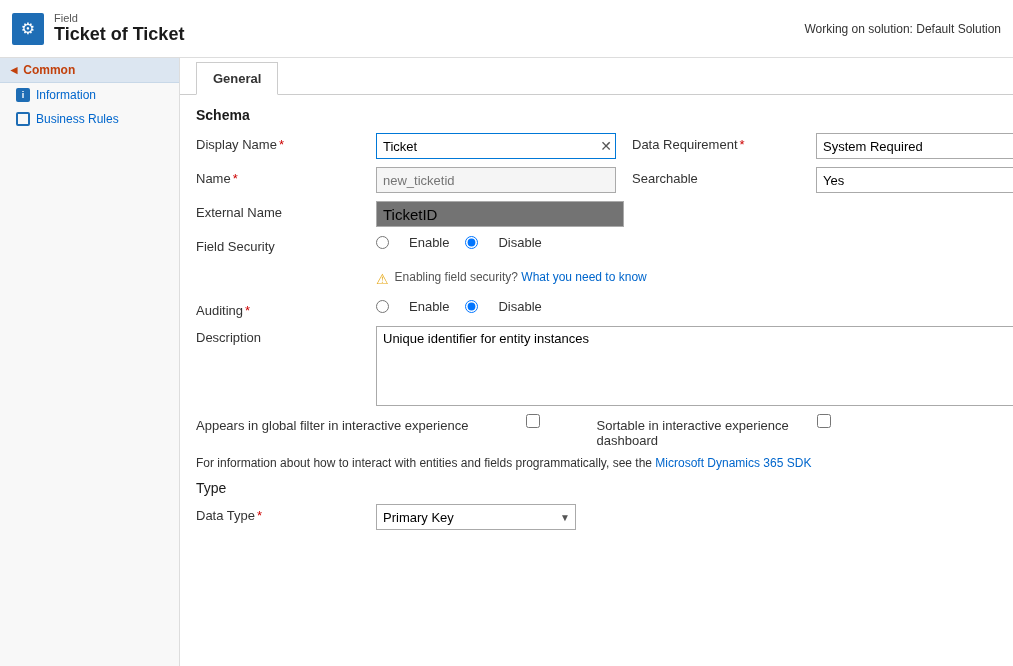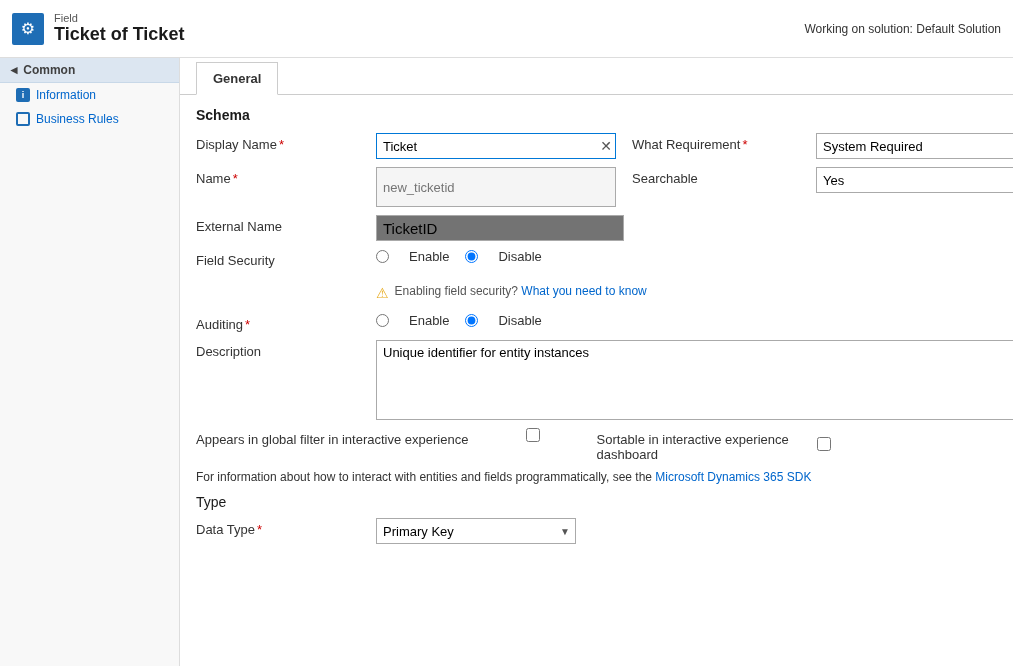--- a/index.html
+++ b/index.html
@@ -9,40 +9,40 @@
     .top-bar-left { display: flex; align-items: center; gap: 10px; }
     .top-bar-icon { width: 32px; height: 32px; background: #1e6db5; display: flex; align-items: center; justify-content: center; color: white; font-size: 16px; border-radius: 2px; }
     .top-bar-title-block { display: flex; flex-direction: column; }
     .top-bar-subtitle { font-size: 11px; color: #555; }
     .top-bar-title { font-size: 18px; font-weight: 700; color: #1a1a1a; }
     .top-bar-right { font-size: 12px; color: #333; }
 
     .main-area { display: flex; flex: 1; overflow: hidden; }
 
     .sidebar { width: 180px; background: #f8f8f8; border-right: 1px solid #ddd; padding: 0; flex-shrink: 0; }
-    .sidebar-section-header { background: #dce6f1; padding: 5px 8px; font-size: 12px; font-weight: 600; color: #404040; display: flex; align-items: center; gap: 4px; cursor: pointer; border-bottom: 1px solid #c8d8e8; }
+    .sidebar-section-header { background: #dce6f1; padding: 5px 8px; font-size: 12px; font-weight: 600; color: #c2410c; display: flex; align-items: center; gap: 4px; cursor: pointer; border-bottom: 1px solid #c8d8e8; }
     .sidebar-item { display: flex; align-items: center; gap: 6px; padding: 5px 10px 5px 16px; cursor: pointer; font-size: 12px; color: #0066cc; }
 
     .content-area { flex: 1; background: #fff; overflow-y: auto; padding: 0; }
 
     .tab-bar { border-bottom: 1px solid #ccc; padding: 0 0 0 16px; display: flex; }
     .tab { padding: 8px 16px; border: 1px solid #ccc; border-bottom: none; margin-right: 2px; background: #e8e8e8; cursor: pointer; font-size: 13px; color: #333; margin-top: 4px; }
     .tab.active { background: #fff; border-bottom: 1px solid #fff; margin-bottom: -1px; font-weight: 600; }
 
     .form-content { padding: 12px 16px; }
 
     .schema-header { font-size: 14px; font-weight: 700; margin-bottom: 10px; color: #1a1a1a; }
 
     .form-row { display: flex; align-items: flex-start; margin-bottom: 8px; }
     .form-label { width: 180px; min-width: 180px; padding-top: 4px; font-size: 13px; color: #333; }
     .form-label .required { color: #c00; margin-left: 2px; }
     .form-control-area { flex: 1; display: flex; flex-wrap: wrap; }
 
     .text-input { border: 1px solid #0078d7; padding: 3px 6px; font-size: 13px; height: 26px; background: #fff; outline: none; }
-    .text-input-normal { border: 1px solid #aaa; padding: 3px 6px; font-size: 13px; height: 40px; background: #f5f5f5; color: #555; outline: none; }
+    .text-input-normal { border: 1px solid #aaa; padding: 3px 6px; font-size: 13px; height: 26px; background: #f5f5f5; color: #555; outline: none; }
     .text-input-white { border: 1px solid #aaa; padding: 3px 6px; font-size: 15px; height: 26px; background: #737373; outline: none; }
 
     .input-with-clear { position: relative; display: inline-flex; align-items: center; }
     .input-with-clear input { width: 240px; padding-right: 22px; }
     .clear-btn { position: absolute; right: 4px; background: none; border: none; cursor: pointer; color: #555; font-size: 14px; line-height: 1; padding: 0; }
 
     .select-ctrl { border: 1px solid #aaa; padding: 3px 6px; font-size: 13px; height: 26px; background: #fff; appearance: none; -webkit-appearance: none; padding-right: 28px; min-width: 240px; }
     .select-wrapper { position: relative; display: inline-block; }
     .select-wrapper::after { content: '▼'; position: absolute; right: 6px; top: 50%; transform: translateY(-50%); font-size: 10px; color: #555; pointer-events: none; }
 
@@ -55,21 +55,21 @@
     .link { color: #0066cc; text-decoration: none; cursor: pointer; }
 
     .textarea-ctrl { width: 648px; height: 80px; border: 1px solid #aaa; padding: 4px 6px; font-size: 13px; resize: vertical; font-family: inherit; }
 
     .info-text { font-size: 12px; color: #333; margin-bottom: 10px; margin-top: 4px; }
 
     .type-header { font-size: 14px; font-weight: 400; margin-bottom: 8px; color: #1a1a1a; margin-top: 10px; }
 
     .two-col-row { display: flex; align-items: flex-start; margin-bottom: 8px; }
     .col-left { width: 50%; display: flex; align-items: flex-start; }
-    .col-right { width: 50%; display: flex; align-items: center; }
+    .col-right { width: 50%; display: flex; align-items: flex-start; }
 
     
     .icon-info { display: inline-block; width: 14px; height: 14px; background: #1e6db5; color: white; font-size: 9px; font-weight: bold; text-align: center; line-height: 14px; border-radius: 2px; }
     .icon-rules { display: inline-block; width: 14px; height: 14px; border: 2px solid #1e6db5; border-radius: 2px; }
   </style>
 </head>
 <body>
 
 <div class="top-bar">
   <div class="top-bar-left">
@@ -116,21 +116,21 @@
         <div class="form-label">
           <span>Display Name</span><span class="required">*</span>
         </div>
         <div class="form-control-area">
           <div class="input-with-clear">
             <input class="text-input" type="text" value="Ticket" style="">
             <button class="clear-btn">✕</button>
           </div>
         </div>
         <div class="form-label" style="width:200px; min-width:200px; padding-left:16px;">
-          <span>What Requirement</span><span class="required">*</span>
+          <span>Data Requirement</span><span class="required">*</span>
         </div>
         <div class="form-control-area">
           <div class="select-wrapper">
             <select class="select-ctrl">
               <option>System Required</option>
               <option>Business Required</option>
               <option>Optional</option>
             </select>
           </div>
         </div>

